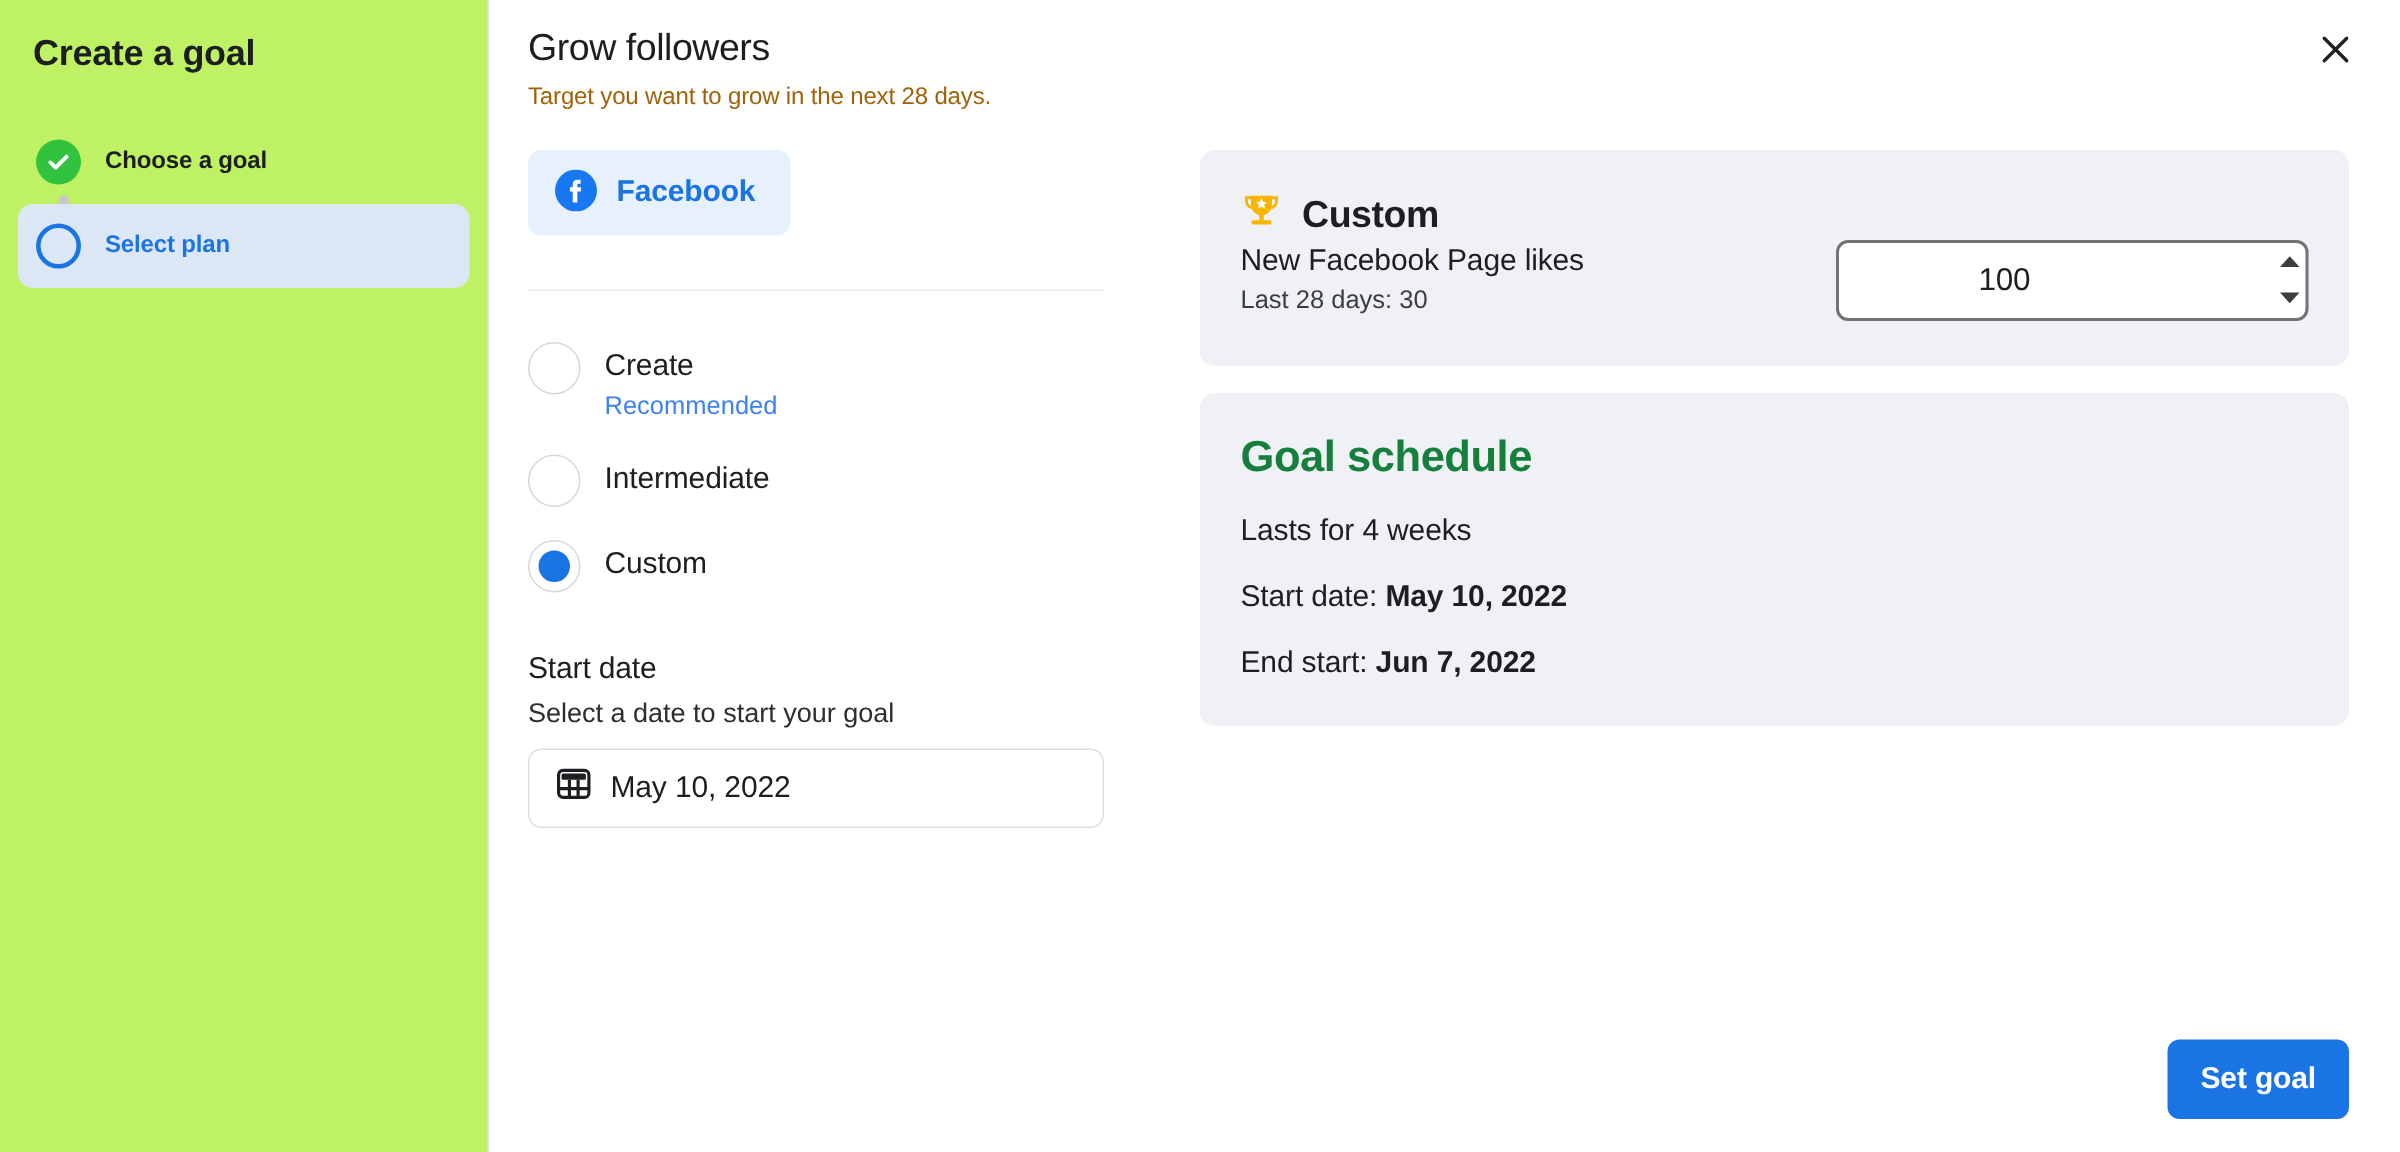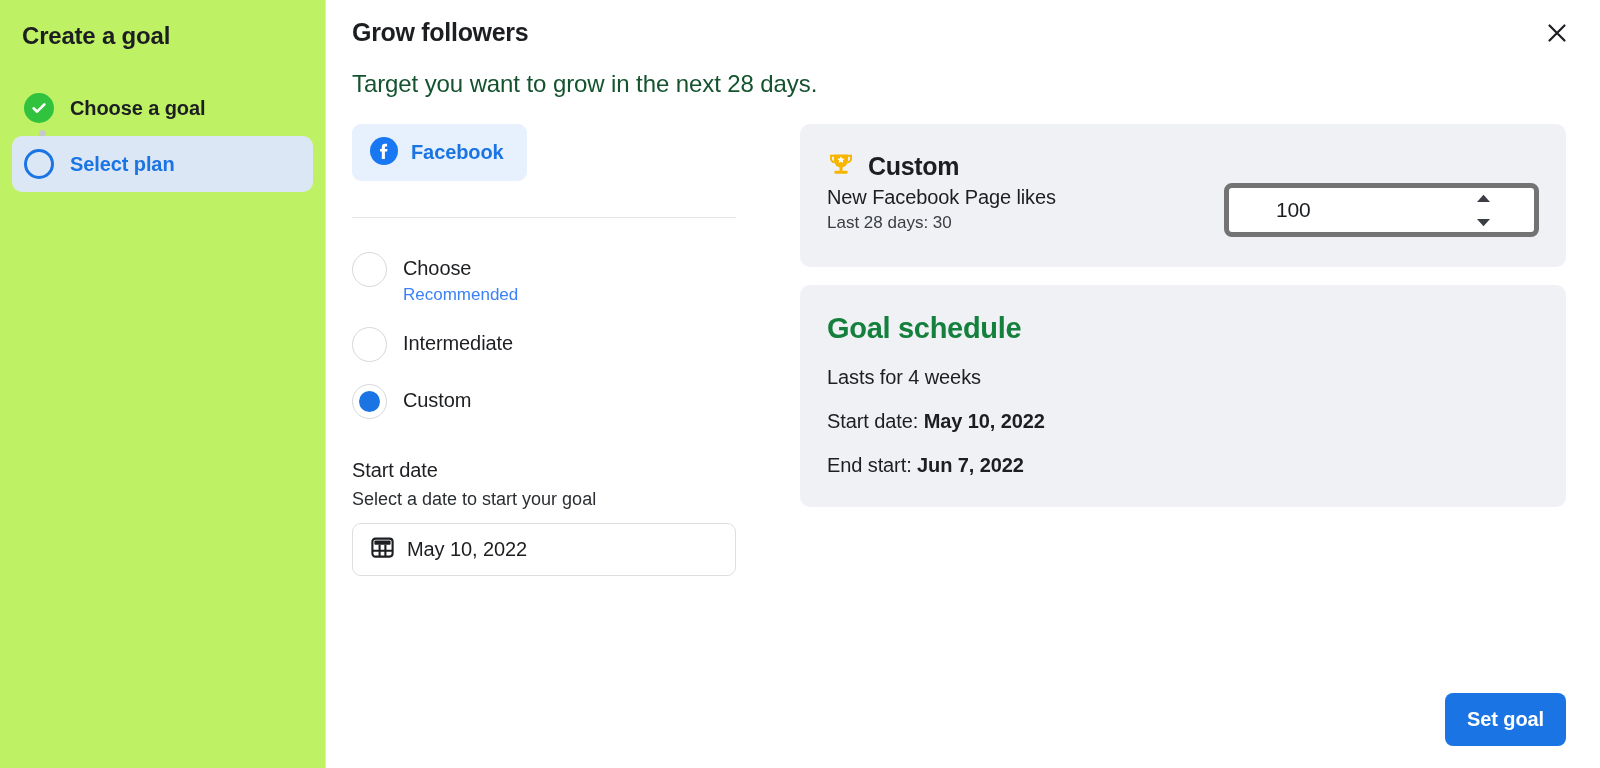--- a/index.html
+++ b/index.html
@@ -41,21 +41,21 @@
     align-items: center;
     gap: 16px;
     height: 56px;
     padding: 0 12px;
     border-radius: 10px;
     position: relative;
     z-index: 2;
   }
   .step.active { background: #dce7f6; }
   .step-label {
-    font-size: 20px;
+    font-size: 16px;
     font-weight: bold;
     letter-spacing: -0.1px;
   }
   .step.done .step-label { color: #1c1e21; }
   .step.active .step-label { color: #1b74e4; }
 
   .check-circle {
     width: 30px; height: 30px;
     border-radius: 50%;
     background: #31c23e;
@@ -98,29 +98,29 @@
   .close-btn {
     position: absolute;
     top: 17px; right: 26px;
     width: 34px; height: 34px;
     display: flex; align-items: center; justify-content: center;
     cursor: pointer;
     background: none; border: none;
   }
   .main-title {
     font-size: 25px;
-    font-weight: bold;
+    font-weight: normal;
     color: #1c1e21;
     letter-spacing: -0.3px;
     line-height: 1.15;
   }
   .main-sub {
-    font-size: 24px;
-    color: #14532d;
-    margin-top: 23px;
+    font-size: 16px;
+    color: #a16207;
+    margin-top: 9px;
     letter-spacing: -0.1px;
   }
 
   .columns {
     display: flex;
     margin-top: 26px;
     gap: 0;
   }
   .col-left { width: 410px; flex: 0 0 410px; padding-left: 0; }
   .col-right { flex: 1 1 auto; padding-left: 38px; padding-right: 0; }
@@ -253,26 +253,26 @@
   }
   .metric-sub {
     font-size: 17px;
     color: #3a3d42;
     margin-top: 4px;
   }
   .spinner {
     width: 315px;
     height: 54px;
     background: #fff;
-    border: 5px solid #737373;
+    border: 2px solid #737373;
     border-radius: 8px;
     display: flex;
     align-items: center;
-    justify-content: center;
-    padding: 0 16px 0 20px;
+    justify-content: flex-end;
+    padding: 0 3px 0 20px;
     flex: 0 0 315px;
   }
   .spinner-value {
     font-size: 21px;
     color: #1c1e21;
     letter-spacing: -0.2px;
     background: transparent;
     border: none;
     outline: none;
     width: 200px;
@@ -378,21 +378,21 @@
           <span class="pill-label">Facebook</span>
         </button>
 
         <div class="divider"></div>
 
         <div class="radio-list">
 
           <label class="radio-row">
             <span class="radio"></span>
             <span class="radio-text">
-              <span class="radio-label" style="display:block">Choose</span>
+              <span class="radio-label" style="display:block">Create</span>
               <span class="radio-note" style="display:block">Recommended</span>
             </span>
           </label>
 
           <label class="radio-row">
             <span class="radio"></span>
             <span class="radio-text">
               <span class="radio-label" style="display:block">Intermediate</span>
             </span>
           </label>

